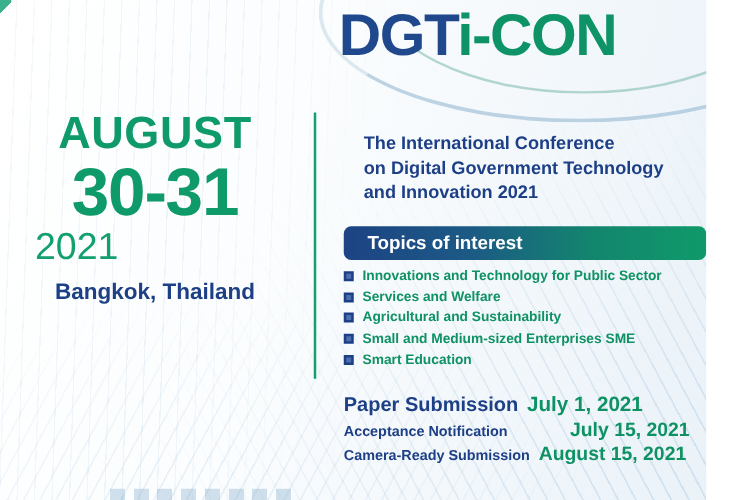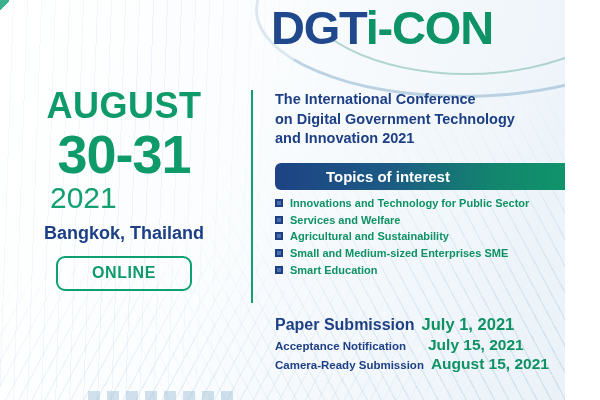--- a/index.html
+++ b/index.html
@@ -160,21 +160,21 @@
     letter-spacing: -1px;
     line-height: 1.02;
     margin: 3px 0 0 0;
   }
   .year {
     color: #12a06e;
     font-size: 30px;
     font-weight: 300;
     line-height: 1;
     margin: 1px 0 0 0;
-    padding-left: 50px;
+    padding-left: 28px;
     text-align: left;
   }
   .city {
     color: #1c3f86;
     font-size: 18px;
     font-weight: bold;
     line-height: 1;
     margin: 11px 0 0 0;
   }
   .online-btn {
@@ -196,31 +196,30 @@
     position: absolute;
     left: 275px;
     top: 90px;
     width: 320px;
   }
   .conf-title {
     color: #1d3f86;
     font-size: 14.5px;
     font-weight: bold;
     line-height: 1.36;
-    margin: 0;
+    margin: 16px;
   }
   .topics-banner {
     margin-top: 14px;
     width: 290px;
     height: 27px;
     border-radius: 6px;
     background: linear-gradient(92deg, #1d4384 0%, #1c5a85 35%, #13856e 68%, #0f9a6a 100%);
     display: flex;
     align-items: center;
-    padding-left: 32px;
   }
   .topics-banner-label {
     color: #ffffff;
     font-size: 15px;
     font-weight: bold;
     padding-left: 19px;
     line-height: 1;
   }
   .topics-list {
     list-style: none;
@@ -262,21 +261,21 @@
     left: 275px;
     top: 315px;
     width: 325px;
   }
   .dl-row {
     display: flex;
     align-items: baseline;
     white-space: nowrap;
   }
   .dl-row.r1 { margin-bottom: 2px; }
-  .dl-row.r2 { margin-bottom: 1px; }
+  .dl-row.r2 { margin-bottom: 1px; gap: 28px; }
   .dl-label {
     color: #1d3f86;
     font-weight: bold;
   }
   .dl-value {
     color: #0f9263;
     font-weight: bold;
   }
   .r1 .dl-label { font-size: 16px; }
   .r1 .dl-value { font-size: 16.5px; margin-left: 7px; }
@@ -300,21 +299,20 @@
 
   <div class="logo"><span class="seg-a">DGT</span><span class="seg-b">i-CON</span></div>
 
   <div class="divider"></div>
 
   <div class="left-col">
     <div class="month">AUGUST</div>
     <div class="days">30-31</div>
     <div class="year">2021</div>
     <div class="city">Bangkok, Thailand</div>
-    <div class="online-btn">ONLINE</div>
   </div>
 
   <div class="right-col">
     <div class="conf-title">
       <span>The International Conference</span><br>
       <span>on Digital Government Technology</span><br>
       <span>and Innovation 2021</span>
     </div>
 
     <div class="topics-banner">

